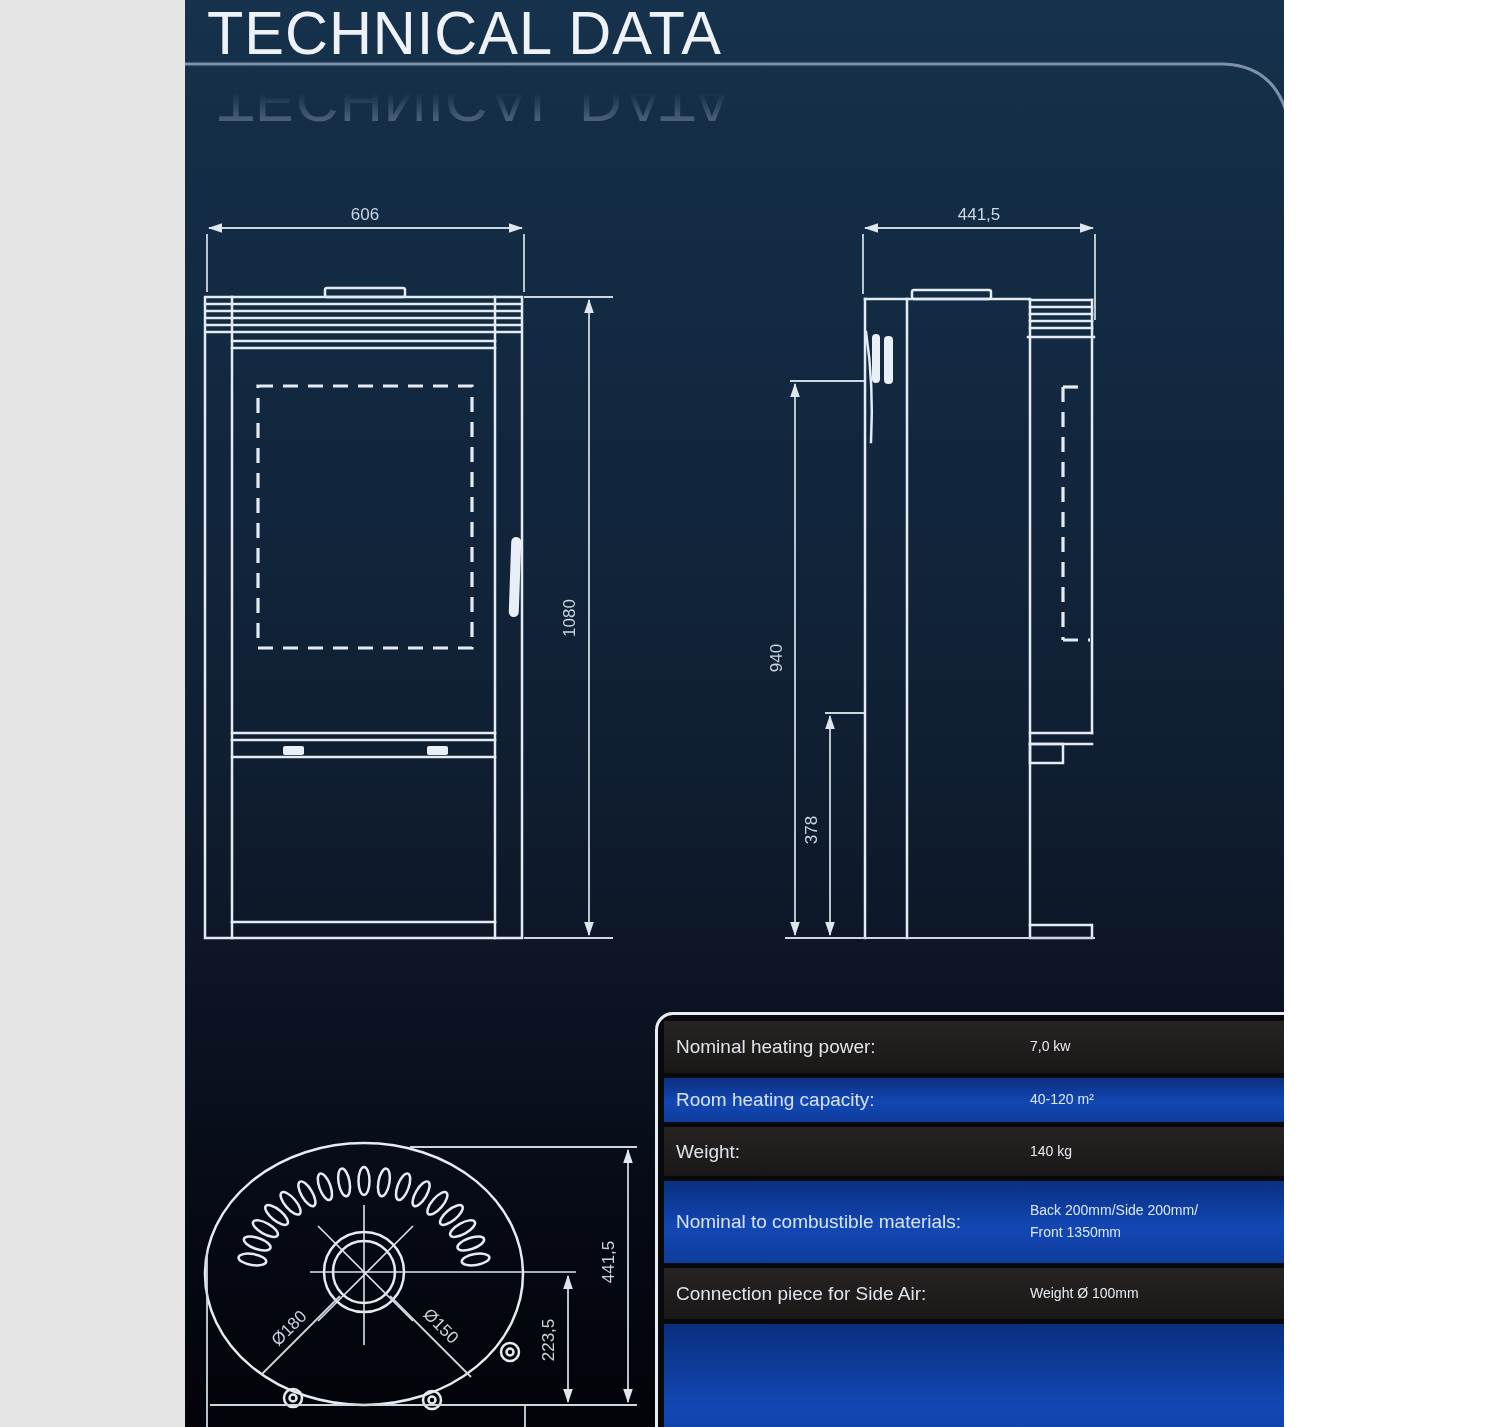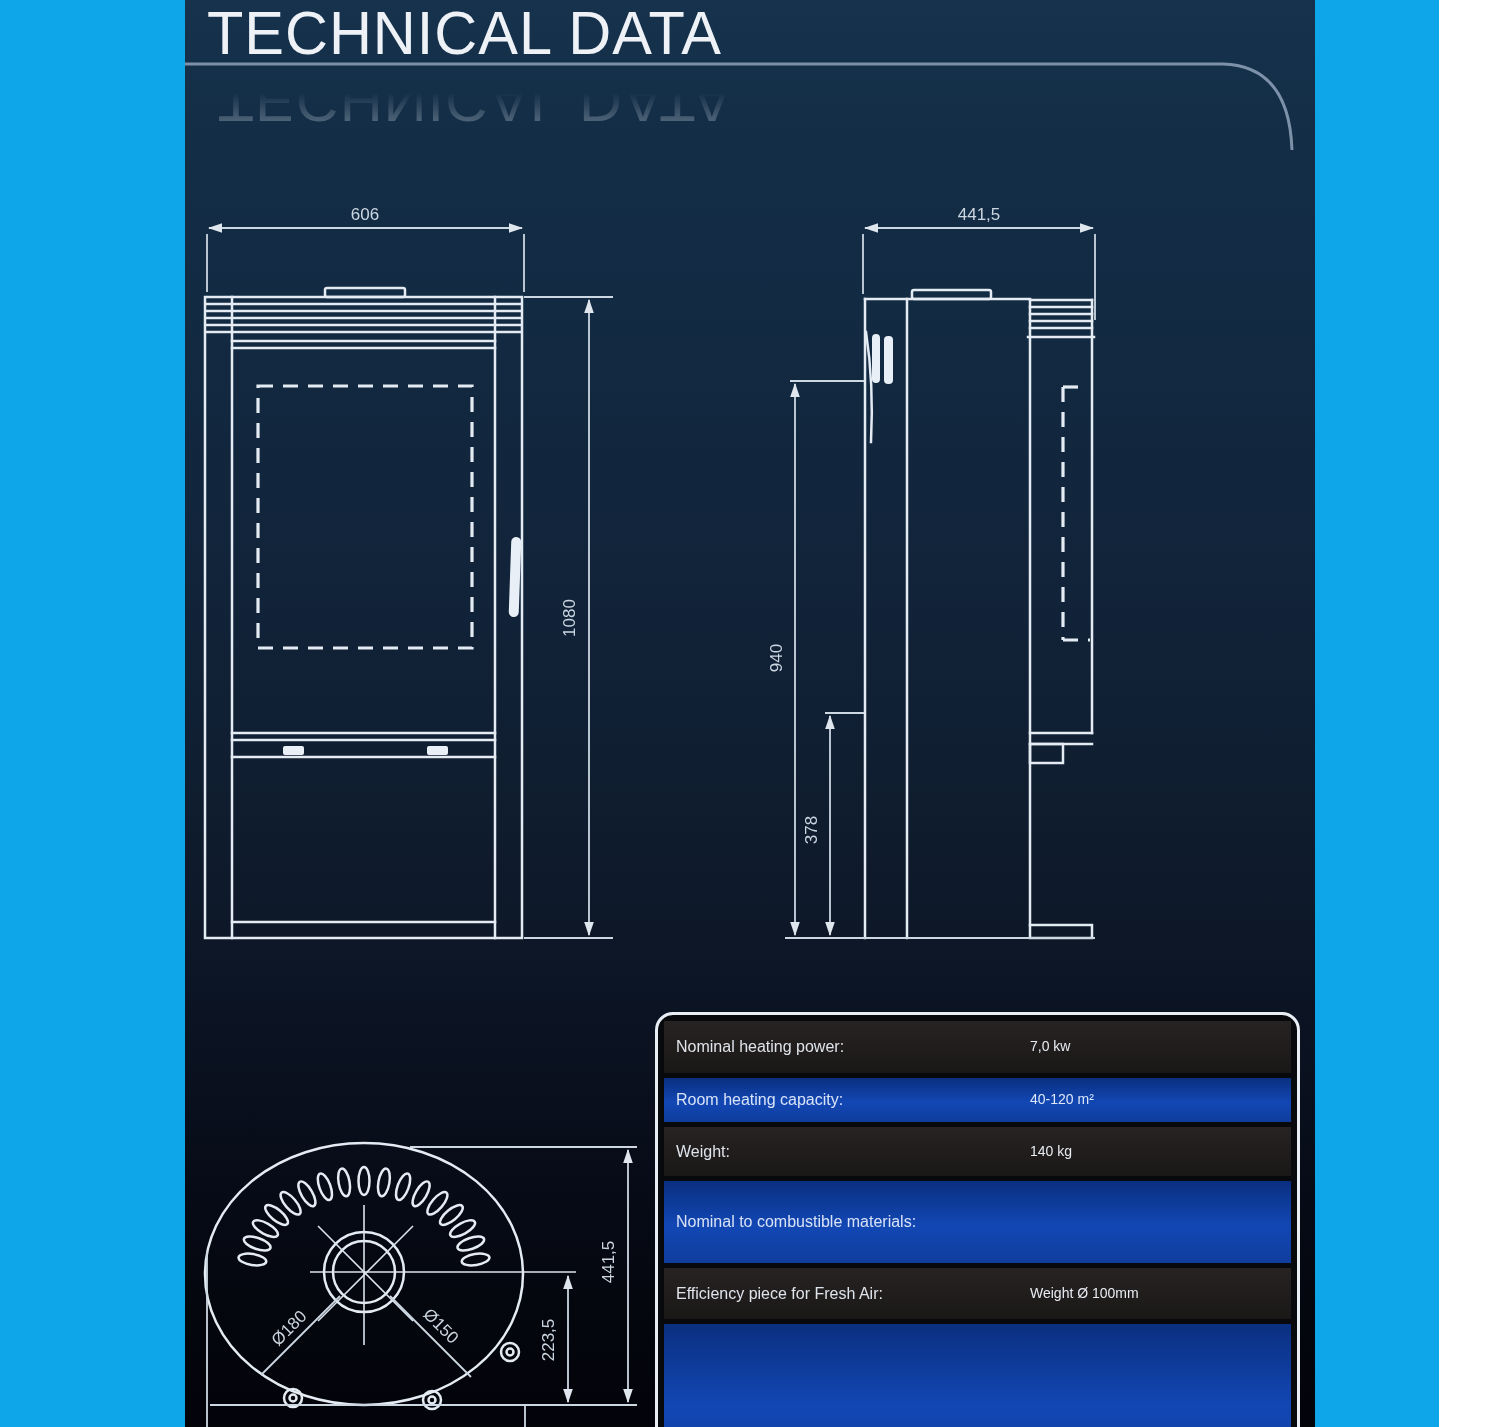--- a/index.html
+++ b/index.html
@@ -1,16 +1,16 @@
 <!DOCTYPE html>
 <html><head>
 <meta charset="utf-8">
 <style>
   html,body{margin:0;padding:0;background:#ffffff;}
-  .page{position:relative;width:1439px;height:1427px;background:#0ea5e9;overflow:hidden;
+  .page{position:relative;width:1284px;height:1427px;background:#e5e5e5;overflow:hidden;
         font-family:"Liberation Sans",sans-serif;}
   .content{position:absolute;left:185px;top:0;width:1130px;height:1427px;overflow:hidden;
     background:linear-gradient(180deg,#16324c 0%,#142e47 8%,#122a42 22%,#112339 42%,
                #0f1c2e 58%,#0b1322 72%,#070b17 83%,#04060d 93%,#03040a 100%);}
   .title{position:absolute;left:22px;top:2px;font-size:62px;letter-spacing:1px;line-height:1;
          color:#eef2f7;font-weight:400;white-space:nowrap;transform:scaleX(.96);transform-origin:0 0;}
   .title-reflection{position:absolute;left:22px;top:69px;font-size:62px;letter-spacing:1px;line-height:1;
          color:#c7d3de;font-weight:400;white-space:nowrap;
          transform:scaleX(.96) scaleY(-1);transform-origin:50% 50%;opacity:.5;
          -webkit-mask-image:linear-gradient(180deg,rgba(0,0,0,.85) 0%,rgba(0,0,0,0) 62%);
@@ -23,21 +23,21 @@
   svg.drawings .dim{stroke:#cdd7e2;stroke-width:1.8;fill:none;}
   svg.drawings text{fill:#ccd6e1;font-size:17px;font-family:"Liberation Sans",sans-serif;}
   .spec-table{position:absolute;left:470px;top:1012px;width:645px;height:470px;box-sizing:border-box;
       border:3px solid #e9eef4;border-radius:18px 18px 0 0;background:#08090d;padding:6px;
       display:flex;flex-direction:column;gap:5px;}
   .row{position:relative;flex:0 0 auto;}
   .row.dark{background:linear-gradient(180deg,#262322,#1a1817);}
   .row.blue{background:linear-gradient(180deg,#0a2f80,#1247b4 55%,#0f3d9d);}
   .row.filler{flex:1 1 auto;}
   .spec-label{position:absolute;left:12px;top:50%;transform:translateY(-50%);
-      font-size:16px;color:#dfe3ea;white-space:nowrap;}
+      font-size:19px;color:#dfe3ea;white-space:nowrap;}
   .row.blue .spec-label{color:#d9e3f7;}
   .spec-value{position:absolute;left:366px;top:50%;transform:translateY(-50%);
       font-size:14px;color:#e8ecf2;white-space:nowrap;line-height:1.55;}
   .row.blue .spec-value{color:#dde7fb;}
 </style>
 </head>
 <body>
 
 <div class="page">
   <div class="content">
@@ -192,22 +192,26 @@
       <div class="row blue" style="height:44px">
         <span class="spec-label">Room heating capacity:</span>
         <span class="spec-value">40-120 m²</span>
       </div>
       <div class="row dark" style="height:49px">
         <span class="spec-label">Weight:</span>
         <span class="spec-value">140 kg</span>
       </div>
       <div class="row blue" style="height:82px">
         <span class="spec-label">Nominal to combustible materials:</span>
+        <span class="spec-value">
+          <span style="display:block">Back 200mm/Side 200mm/</span>
+          <span style="display:block">Front 1350mm</span>
+        </span>
       </div>
       <div class="row dark" style="height:51px">
-        <span class="spec-label">Efficiency piece for Fresh Air:</span>
+        <span class="spec-label">Connection piece for Side Air:</span>
         <span class="spec-value">Weight Ø 100mm</span>
       </div>
       <div class="row blue filler"></div>
     </div>
 
   </div>
 </div>
 
 </body></html>

